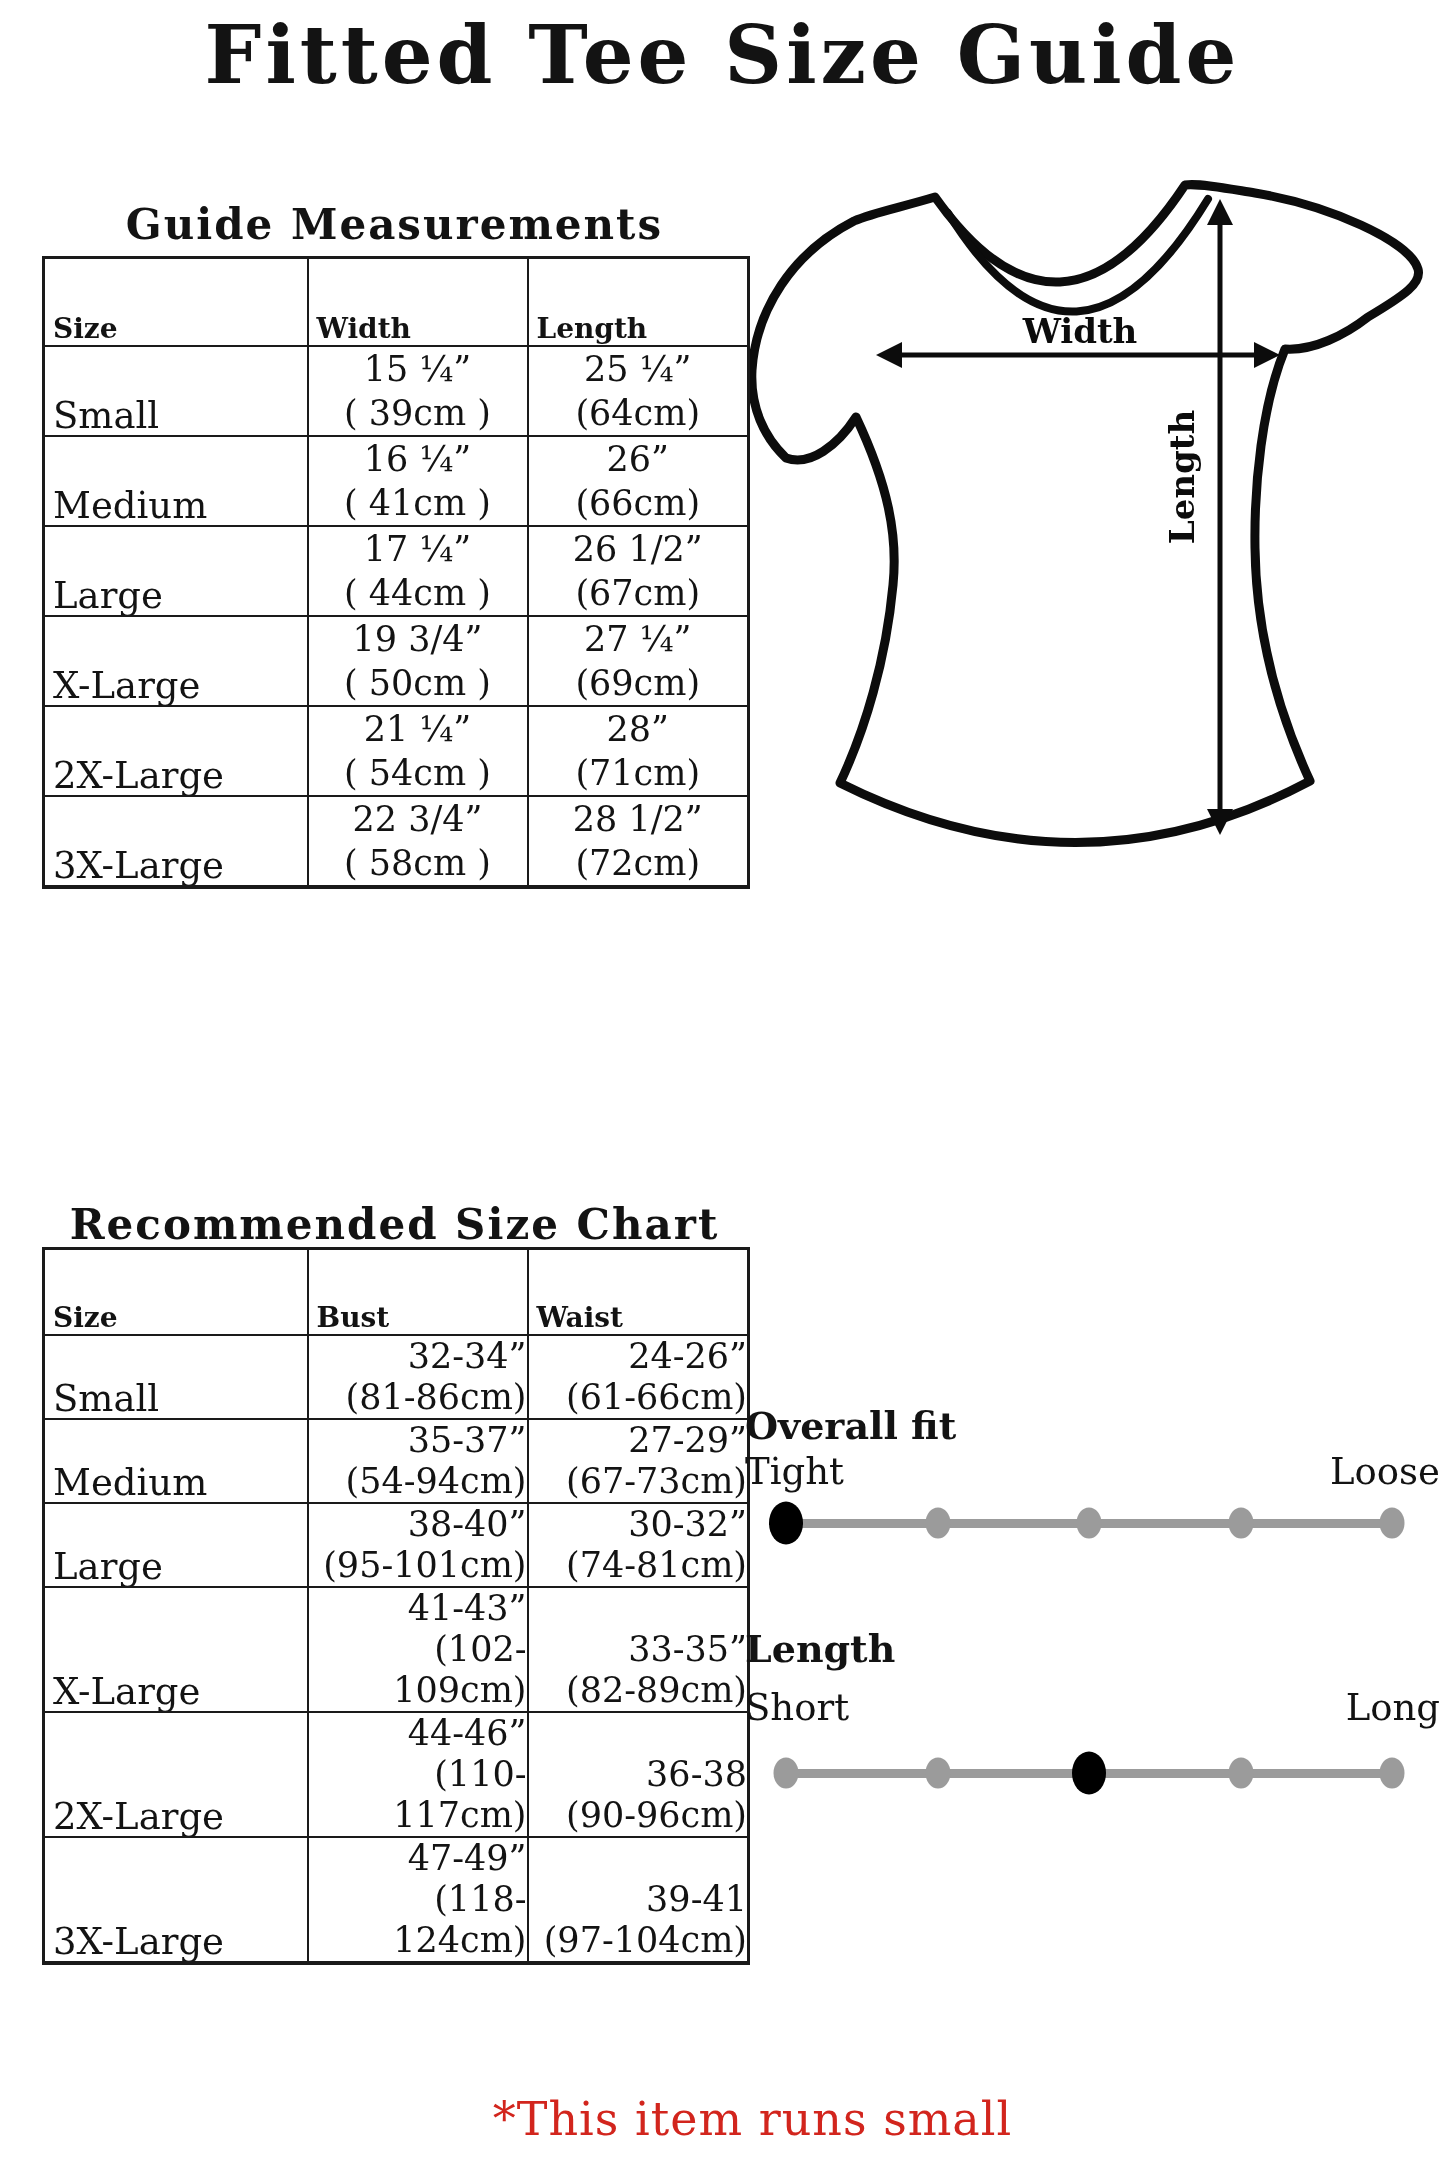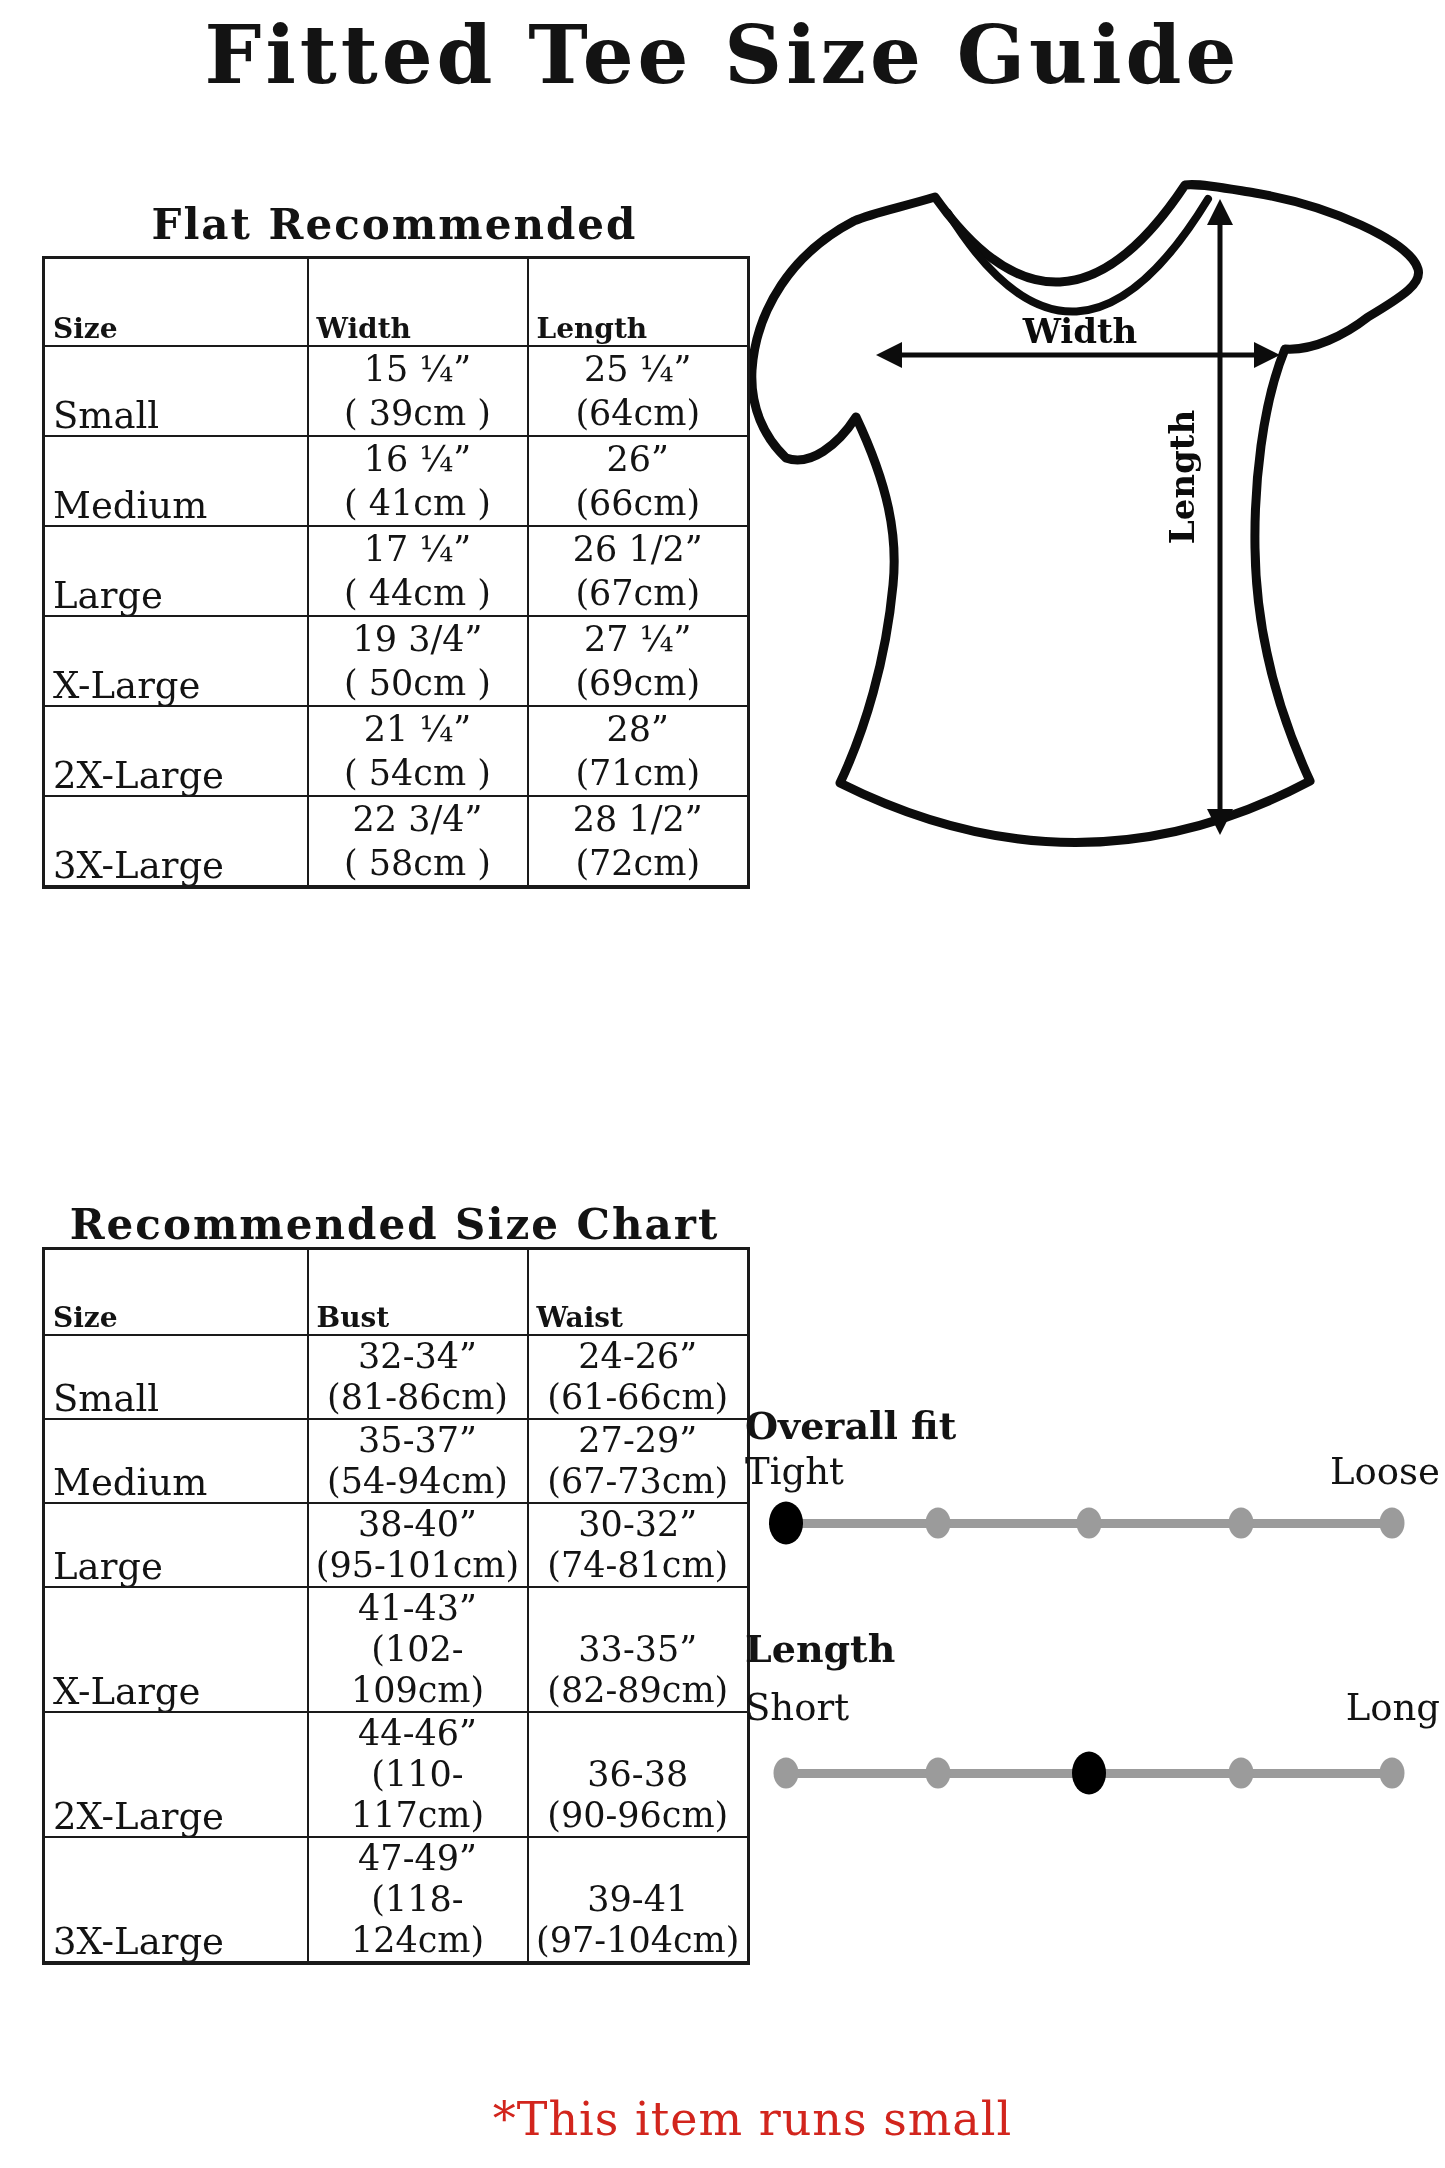--- a/index.html
+++ b/index.html
@@ -20,21 +20,21 @@
   #rec-table{top:1247px;}
   th.hdr{font-size:28px;font-weight:bold;text-align:left;vertical-align:bottom;
          padding:0 0 1px 8px;line-height:1.05;}
   td.size-cell{font-size:37px;text-align:left;vertical-align:bottom;
          padding:0 0 0 8px;line-height:1.02;}
   td.meas-cell{font-size:35px;text-align:center;vertical-align:bottom;padding:0;}
   #flat-table tr{height:88px;}
   #flat-table td.meas-cell{line-height:44px;}
   #rec-table tr{height:83px;}
   #rec-table tr.hdr-row{height:86px;}
-  #rec-table td.meas-cell{line-height:41px;}
+  #rec-table td.meas-cell{line-height:41px;text-align:right;}
 
   .shirt-svg{position:absolute;left:750px;top:155px;width:695px;height:700px;}
 
   .fit-label{position:absolute;left:745px;font-size:38px;font-weight:bold;white-space:nowrap;}
   #overall-label{top:1403px;}
   #length-label{top:1626px;}
   .end-labels{position:absolute;left:745px;width:695px;display:flex;
        justify-content:space-between;font-size:37px;white-space:nowrap;gap:24px;}
   #overall-ends{top:1450px;}
   #length-ends{top:1686px;}
@@ -50,21 +50,21 @@
   .footnote{position:absolute;top:2092px;left:0;width:100%;text-align:center;
        font-size:46px;letter-spacing:1px;transform:translateX(30px);white-space:nowrap;}
 </style>
 </head>
 <body>
 
 <div class="canvas">
 
   <div class="title">Fitted Tee Size Guide</div>
 
-  <div class="section-heading" id="fm-heading">Flat Recommended</div>
+  <div class="section-heading" id="fm-heading">Guide Measurements</div>
 
   <table class="sizes" id="flat-table">
     <colgroup>
         <col style="width:264px">
         <col style="width:220px">
         <col style="width:221px">
       </colgroup>
     <tbody>
         <tr class="hdr-row">
       <th class="hdr">Size</th>

